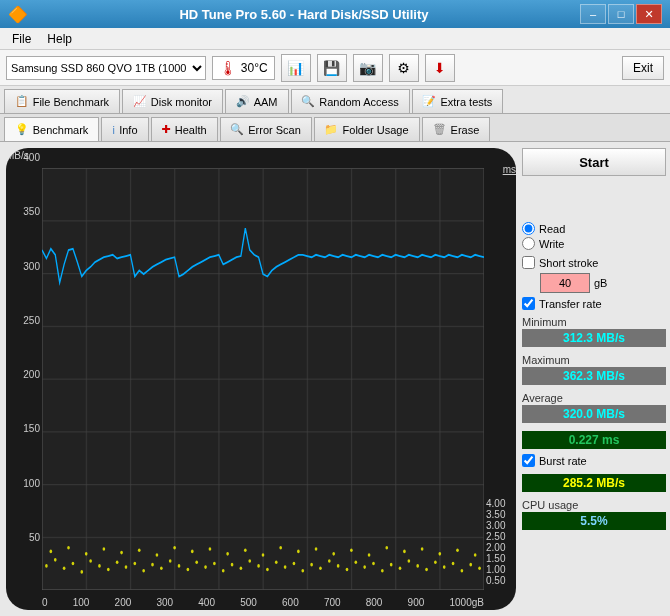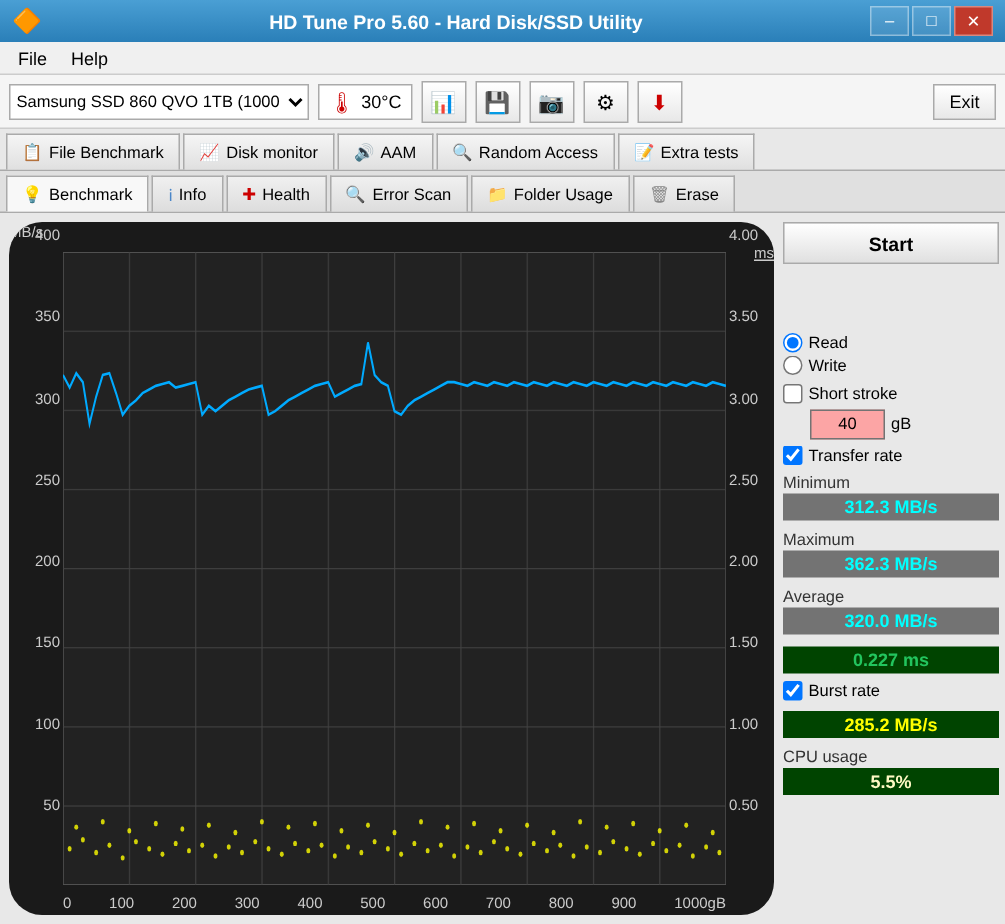--- a/index.html
+++ b/index.html
@@ -120,21 +120,21 @@
     }
     .chart-labels-left {
       position: absolute; left: 0; top: 0; bottom: 20px;
       width: 36px;
       display: flex; flex-direction: column; justify-content: space-between;
       padding: 4px 2px; color: #ccc; font-size: 10px; text-align: right;
     }
     .chart-labels-right {
       position: absolute; right: 0; top: 0; bottom: 20px;
       width: 32px;
-      display: flex; flex-direction: column; justify-content: space-between;
+      display: flex; flex-direction: column; justify-content: flex-end;
       padding: 4px 2px; color: #ccc; font-size: 10px; text-align: left;
     }
     .chart-axis-label-left {
       position: absolute; top: 2px; left: 0; color: #ccc; font-size: 10px;
     }
     .chart-axis-label-right {
       position: absolute; top: 16px; right: 0; color: #ccc; font-size: 10px; text-decoration: underline;
     }
     .chart-labels-bottom {
       position: absolute; bottom: 0; left: 36px; right: 32px;
@@ -173,21 +173,21 @@
     
     .stat-section { margin-top: 2px; }
     .stat-label { font-size: 11px; color: #333; }
     .stat-value {
       background: #737373; color: #00ffff; font-size: 12px; font-weight: bold;
       text-align: center; padding: 2px 4px; margin: 1px 0;
       width: 100%; display: block;
     }
     .stat-value.access { background: #004400; color: #22c55e; }
     .stat-value.burst { background: #004400; color: #ffff00; }
-    .stat-value.cpu { background: #004400; color: #fef9c3; }
+    .stat-value.cpu { background: #004400; color: #7dd3fc; }
   </style>
 </head>
 <body>
 
 <div class="title-bar">
   <span style="font-size:16px;">🔶</span>
   <span class="title-bar-title">HD Tune Pro 5.60 - Hard Disk/SSD Utility</span>
   <div class="title-bar-controls">
     <button class="title-bar-btn">–</button>
     <button class="title-bar-btn">□</button>

